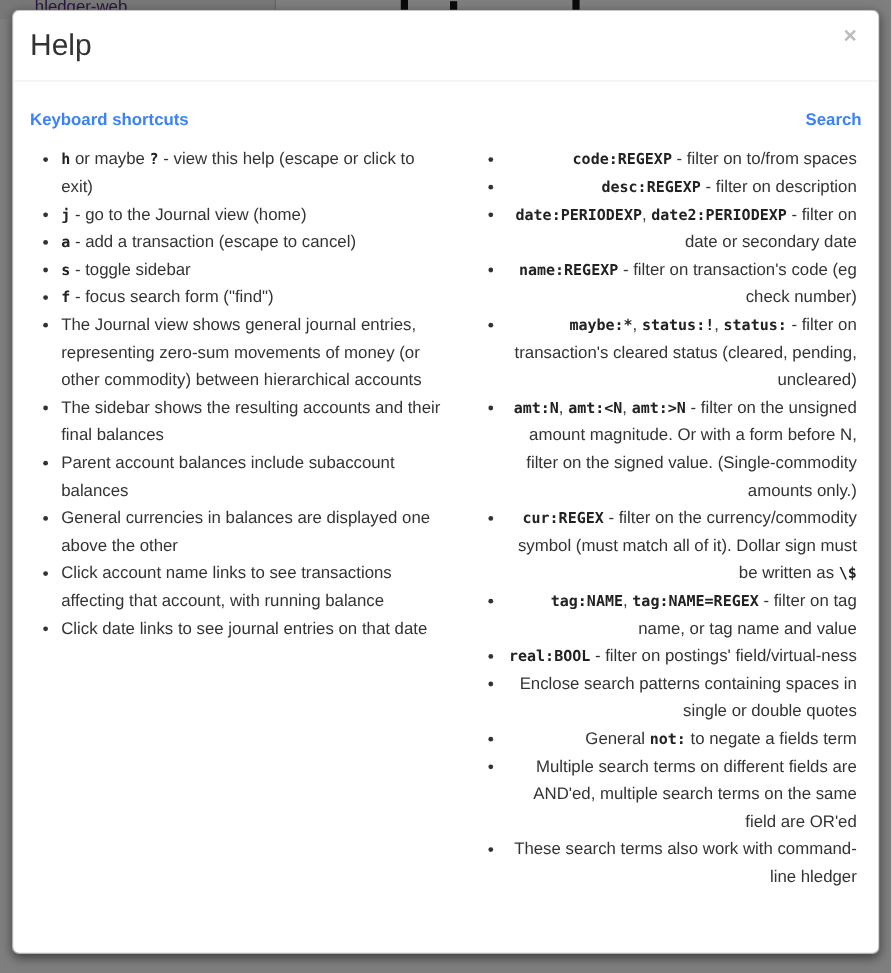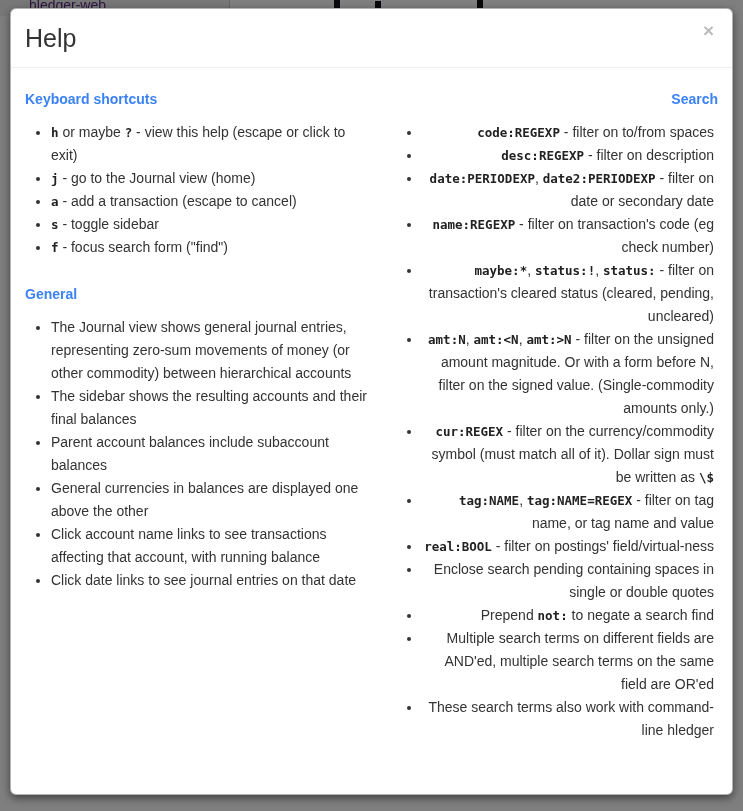--- a/index.html
+++ b/index.html
@@ -129,21 +129,20 @@
         <h2 class="section-title">Keyboard shortcuts</h2>
         <ul class="help-list">
             <li><span class="code">h</span><span class="txt"> or maybe </span><span class="code">?</span><span class="txt"> - view this help (escape or click to exit)</span></li>
             <li><span class="code">j</span><span class="txt"> - go to the Journal view (home)</span></li>
             <li><span class="code">a</span><span class="txt"> - add a transaction (escape to cancel)</span></li>
             <li><span class="code">s</span><span class="txt"> - toggle sidebar</span></li>
             <li><span class="code">f</span><span class="txt"> - focus search form ("find")</span></li>
           </ul>
       </div>
       <div class="section">
-        <h2 class="section-title">General</h2>
         <ul class="help-list">
             <li><span class="txt">The Journal view shows general journal entries, representing zero-sum movements of money (or other commodity) between hierarchical accounts</span></li>
             <li><span class="txt">The sidebar shows the resulting accounts and their final balances</span></li>
             <li><span class="txt">Parent account balances include subaccount balances</span></li>
             <li><span class="txt">General currencies in balances are displayed one above the other</span></li>
             <li><span class="txt">Click account name links to see transactions affecting that account, with running balance</span></li>
             <li><span class="txt">Click date links to see journal entries on that date</span></li>
           </ul>
       </div>
     </div>
@@ -154,21 +153,21 @@
         <ul class="help-list">
             <li><span class="code">code:REGEXP</span><span class="txt"> - filter on to/from spaces</span></li>
             <li><span class="code">desc:REGEXP</span><span class="txt"> - filter on description</span></li>
             <li><span class="code">date:PERIODEXP</span><span class="txt">, </span><span class="code">date2:PERIODEXP</span><span class="txt"> - filter on date or secondary date</span></li>
             <li><span class="code">name:REGEXP</span><span class="txt"> - filter on transaction's code (eg check number)</span></li>
             <li><span class="code">maybe:*</span><span class="txt">, </span><span class="code">status:!</span><span class="txt">, </span><span class="code">status:</span><span class="txt"> - filter on transaction's cleared status (cleared, pending, uncleared)</span></li>
             <li><span class="code">amt:N</span><span class="txt">, </span><span class="code">amt:&lt;N</span><span class="txt">, </span><span class="code">amt:&gt;N</span><span class="txt"> - filter on the unsigned amount magnitude. Or with a form before N, filter on the signed value. (Single-commodity amounts only.)</span></li>
             <li><span class="code">cur:REGEX</span><span class="txt"> - filter on the currency/commodity symbol (must match all of it). Dollar sign must be written as </span><span class="code">\$</span></li>
             <li><span class="code">tag:NAME</span><span class="txt">, </span><span class="code">tag:NAME=REGEX</span><span class="txt"> - filter on tag name, or tag name and value</span></li>
             <li><span class="code">real:BOOL</span><span class="txt"> - filter on postings' field/virtual-ness</span></li>
-            <li><span class="txt">Enclose search pending containing spaces in single or double quotes</span></li>
-            <li><span class="txt">Prepend </span><span class="code">not:</span><span class="txt"> to negate a search find</span></li>
+            <li><span class="txt">Enclose search patterns containing spaces in single or double quotes</span></li>
+            <li><span class="txt">General </span><span class="code">not:</span><span class="txt"> to negate a fields term</span></li>
             <li><span class="txt">Multiple search terms on different fields are AND'ed, multiple search terms on the same field are OR'ed</span></li>
             <li><span class="txt">These search terms also work with command-line hledger</span></li>
           </ul>
       </div>
     </div>
   </div>
 </div>
 
 </body></html>

